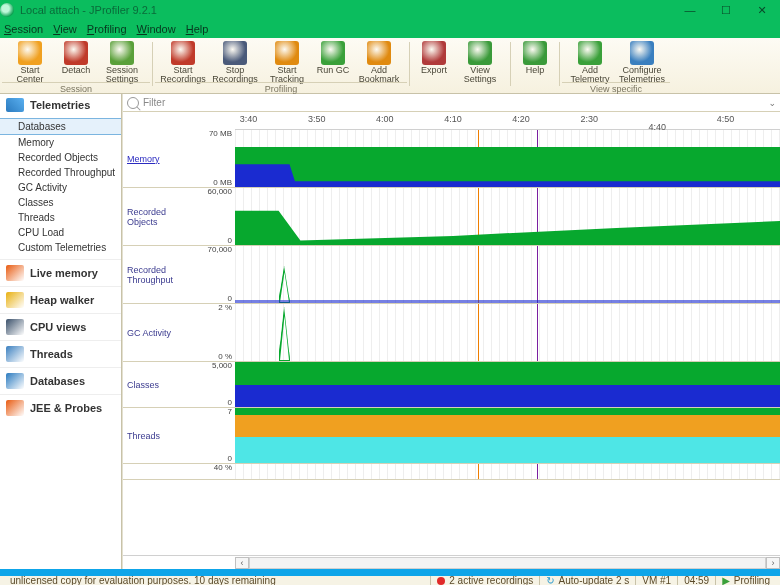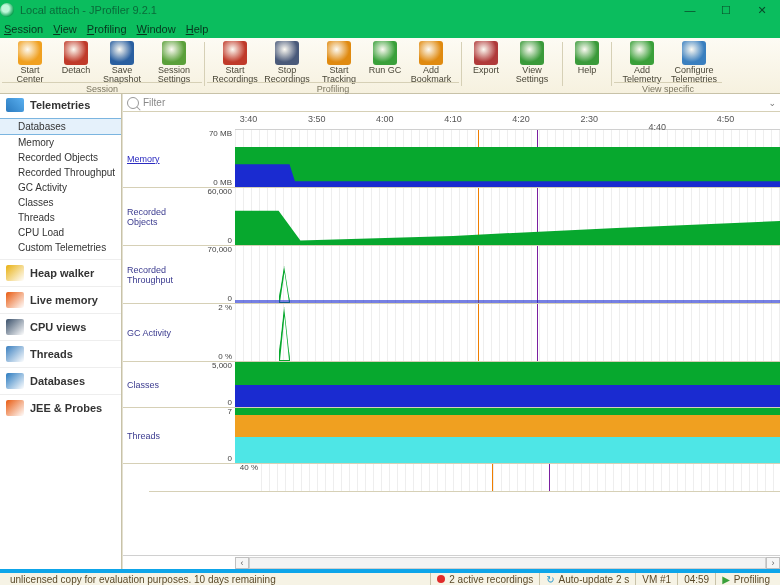--- a/index.html
+++ b/index.html
@@ -55,21 +55,21 @@
   .area { position: absolute; left: 0; right: 0; }
   .hscroll { height: 14px; border-top: 1px solid #d0d0d0; display: flex; align-items: center; padding-left: 112px; }
   .hscroll .track { flex: 1; height: 12px; background: #f3f3f3; border: 1px solid #d0d0d0; position: relative; }
   .hscroll .arrow { width: 14px; height: 12px; border: 1px solid #c0c0c0; background: #f6f6f6; font-size: 9px; display: flex; align-items: center; justify-content: center; color: #666; }
   .bottombar { height: 22px; border-top: 1px solid #d6d0b6; display: flex; align-items: center; padding: 0 6px; font-size: 10px; gap: 8px; }
   .bottombar .slider { width: 80px; height: 4px; background: #ccc; position: relative; border-radius: 2px; }
   .bottombar .slider .thumb { position: absolute; top: -4px; left: 20px; width: 8px; height: 12px; background: #2a7abf; border-radius: 2px; }
   .bottombar .spacer { flex: 1; }
   .bottombar .smbtn { width: 18px; height: 16px; border: 1px solid #c8c2a8; background: #faf8ef; border-radius: 2px; display:flex; align-items:center; justify-content:center; }
   
-  .status { height: 16px; background: #f6f3e5; border-top: 4px solid #0ea5e9; display: flex; align-items: center; font-size: 10px; color: #5a4a2a; padding: 0 4px; }
+  .status { height: 16px; background: #f6f3e5; border-top: 7px solid #0ea5e9; display: flex; align-items: center; font-size: 10px; color: #5a4a2a; padding: 0 4px; }
   .status .cell { border-left: 1px solid #c8c2a8; padding: 0 6px; display: flex; align-items: center; gap: 4px; height: 100%; }
   .status .first { border-left: none; flex: 1; }
   .dot { width: 8px; height: 8px; border-radius: 50%; }
 </style>
 </head>
 <body>
 
 <div class="titlebar">
   <div class="icon"></div>
   <span>Local attach - JProfiler 9.2.1</span>
@@ -91,25 +91,20 @@
     <div class="tgroup">
       <div class="row">
         <div class="tbtn wide">
           <div class="tic" style="background: radial-gradient(circle at 40% 35%, rgba(255, 255, 255, 0.2), rgb(240, 160, 32) 60%);"></div>
           <div class="tl" style="white-space: pre;">Start
 Center</div>
         </div>
         <div class="tbtn">
           <div class="tic" style="background: radial-gradient(circle at 40% 35%, rgba(255, 255, 255, 0.2), rgb(192, 58, 42) 60%);"></div>
           <div class="tl" style="white-space: pre;">Detach</div>
-        </div>
-        <div class="tbtn wide">
-          <div class="tic" style="background: radial-gradient(circle at 40% 35%, rgba(255, 255, 255, 0.2), rgb(42, 95, 160) 60%);"></div>
-          <div class="tl" style="white-space: pre;">Save
-Snapshot</div>
         </div>
         <div class="tbtn wide">
           <div class="tic" style="background: radial-gradient(circle at 40% 35%, rgba(255, 255, 255, 0.2), rgb(90, 160, 58) 60%);"></div>
           <div class="tl" style="white-space: pre;">Session
 Settings</div>
         </div>
       </div>
       <div class="label">Session</div>
     </div>
     <div class="tsep"></div>
@@ -196,26 +191,26 @@
         <div class="item">Recorded Objects</div>
         <div class="item">Recorded Throughput</div>
         <div class="item">GC Activity</div>
         <div class="item">Classes</div>
         <div class="item">Threads</div>
         <div class="item">CPU Load</div>
         <div class="item">Custom Telemetries</div>
       </div>
     <div id="viewsections">
         <div class="viewsec">
+          <div class="vic" style="background: linear-gradient(135deg, rgb(232, 90, 16), rgba(255, 255, 255, 0.4));"></div>
+          <span>Live memory</span>
+        </div>
+        <div class="viewsec">
           <div class="vic" style="background: linear-gradient(135deg, rgb(232, 176, 16), rgba(255, 255, 255, 0.4));"></div>
           <span>Heap walker</span>
-        </div>
-        <div class="viewsec">
-          <div class="vic" style="background: linear-gradient(135deg, rgb(232, 90, 16), rgba(255, 255, 255, 0.4));"></div>
-          <span>Live memory</span>
         </div>
         <div class="viewsec">
           <div class="vic" style="background: linear-gradient(135deg, rgb(58, 80, 106), rgba(255, 255, 255, 0.4));"></div>
           <span>CPU views</span>
         </div>
         <div class="viewsec">
           <div class="vic" style="background: linear-gradient(135deg, rgb(58, 127, 191), rgba(255, 255, 255, 0.4));"></div>
           <span>Threads</span>
         </div>
         <div class="viewsec">
@@ -320,21 +315,21 @@
             <span>0</span>
           </div>
           <div class="chplot">
             <div class="marker o" style="left: 44.5%;"></div>
             <div class="marker p" style="left: 55.5%;"></div>
             <div style="position: absolute; inset: 0% 0px 88%; background: rgb(7, 168, 46);"></div>
             <div style="position: absolute; inset: 12% 0px 48%; background: rgb(240, 160, 32);"></div>
             <div style="position: absolute; inset: 52% 0px 0%; background: rgb(78, 230, 230);"></div>
           </div>
         </div>
-        <div class="chartrow" style="height: 28px; margin-left: 26px;">
+        <div class="chartrow" style="height: 16px;">
           <div class="chlabel"></div>
           <div class="chaxis">
             <span>40 %</span>
             <span></span>
           </div>
           <div class="chplot">
             <div class="marker o" style="left: 44.5%;"></div>
             <div class="marker p" style="left: 55.5%;"></div>
           </div>
         </div>

